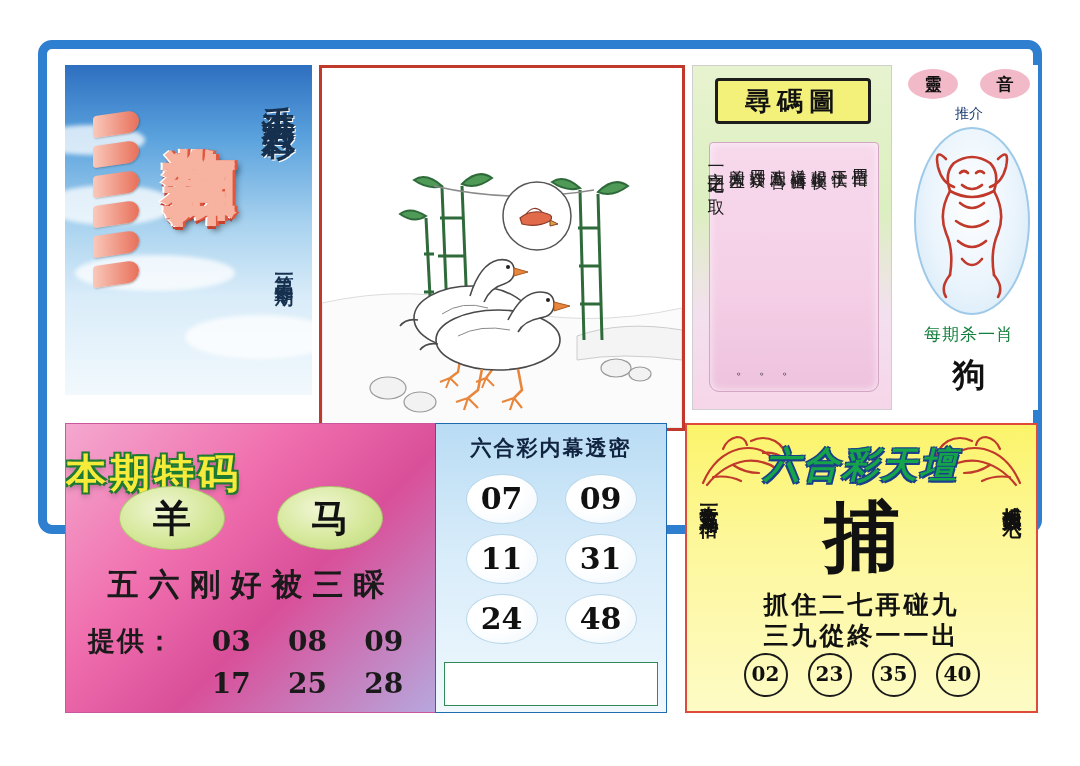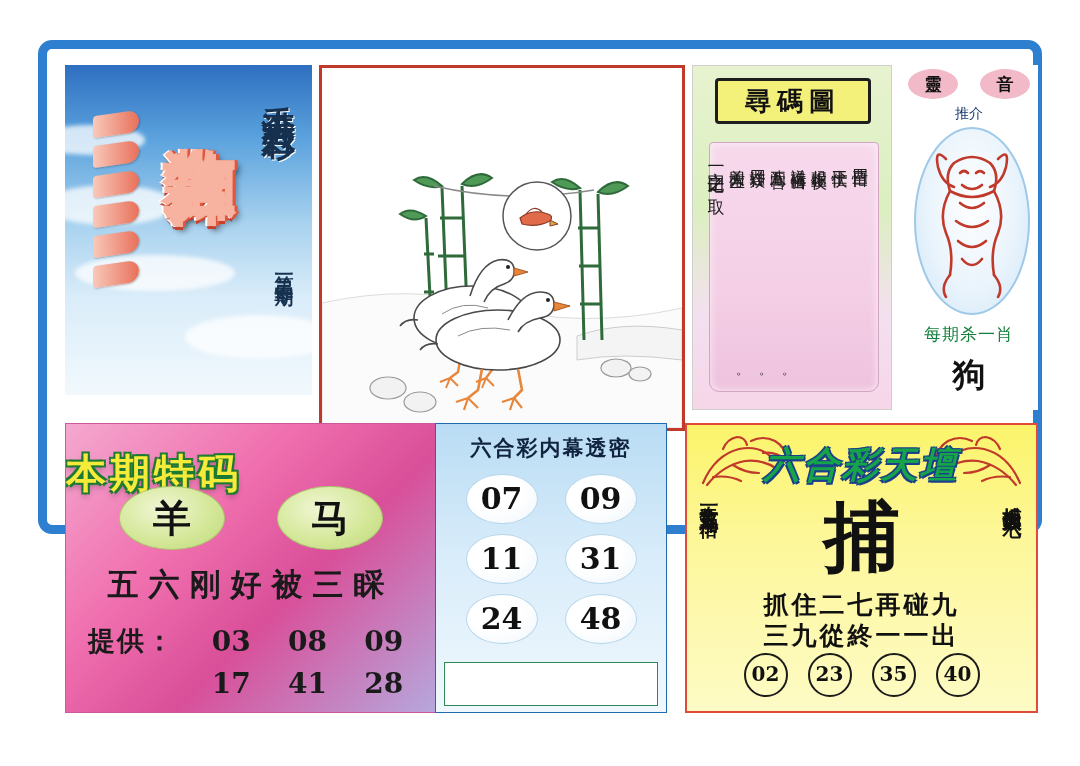--- a/index.html
+++ b/index.html
@@ -687,21 +687,21 @@
         <div class="benqi-rows">
           <div class="benqi-row">
             <div class="benqi-label">提供：</div>
             <div class="benqi-num">03</div>
             <div class="benqi-num">08</div>
             <div class="benqi-num">09</div>
           </div>
           <div class="benqi-row">
             <div class="benqi-label"></div>
             <div class="benqi-num">17</div>
-            <div class="benqi-num">41</div>
+            <div class="benqi-num">25</div>
             <div class="benqi-num">28</div>
           </div>
         </div>
       </div>
 
       <div class="neimu">
         <div class="neimu-title">六合彩内幕透密</div>
         <div class="neimu-grid">
           <div class="ball">07</div>
           <div class="ball">09</div>

